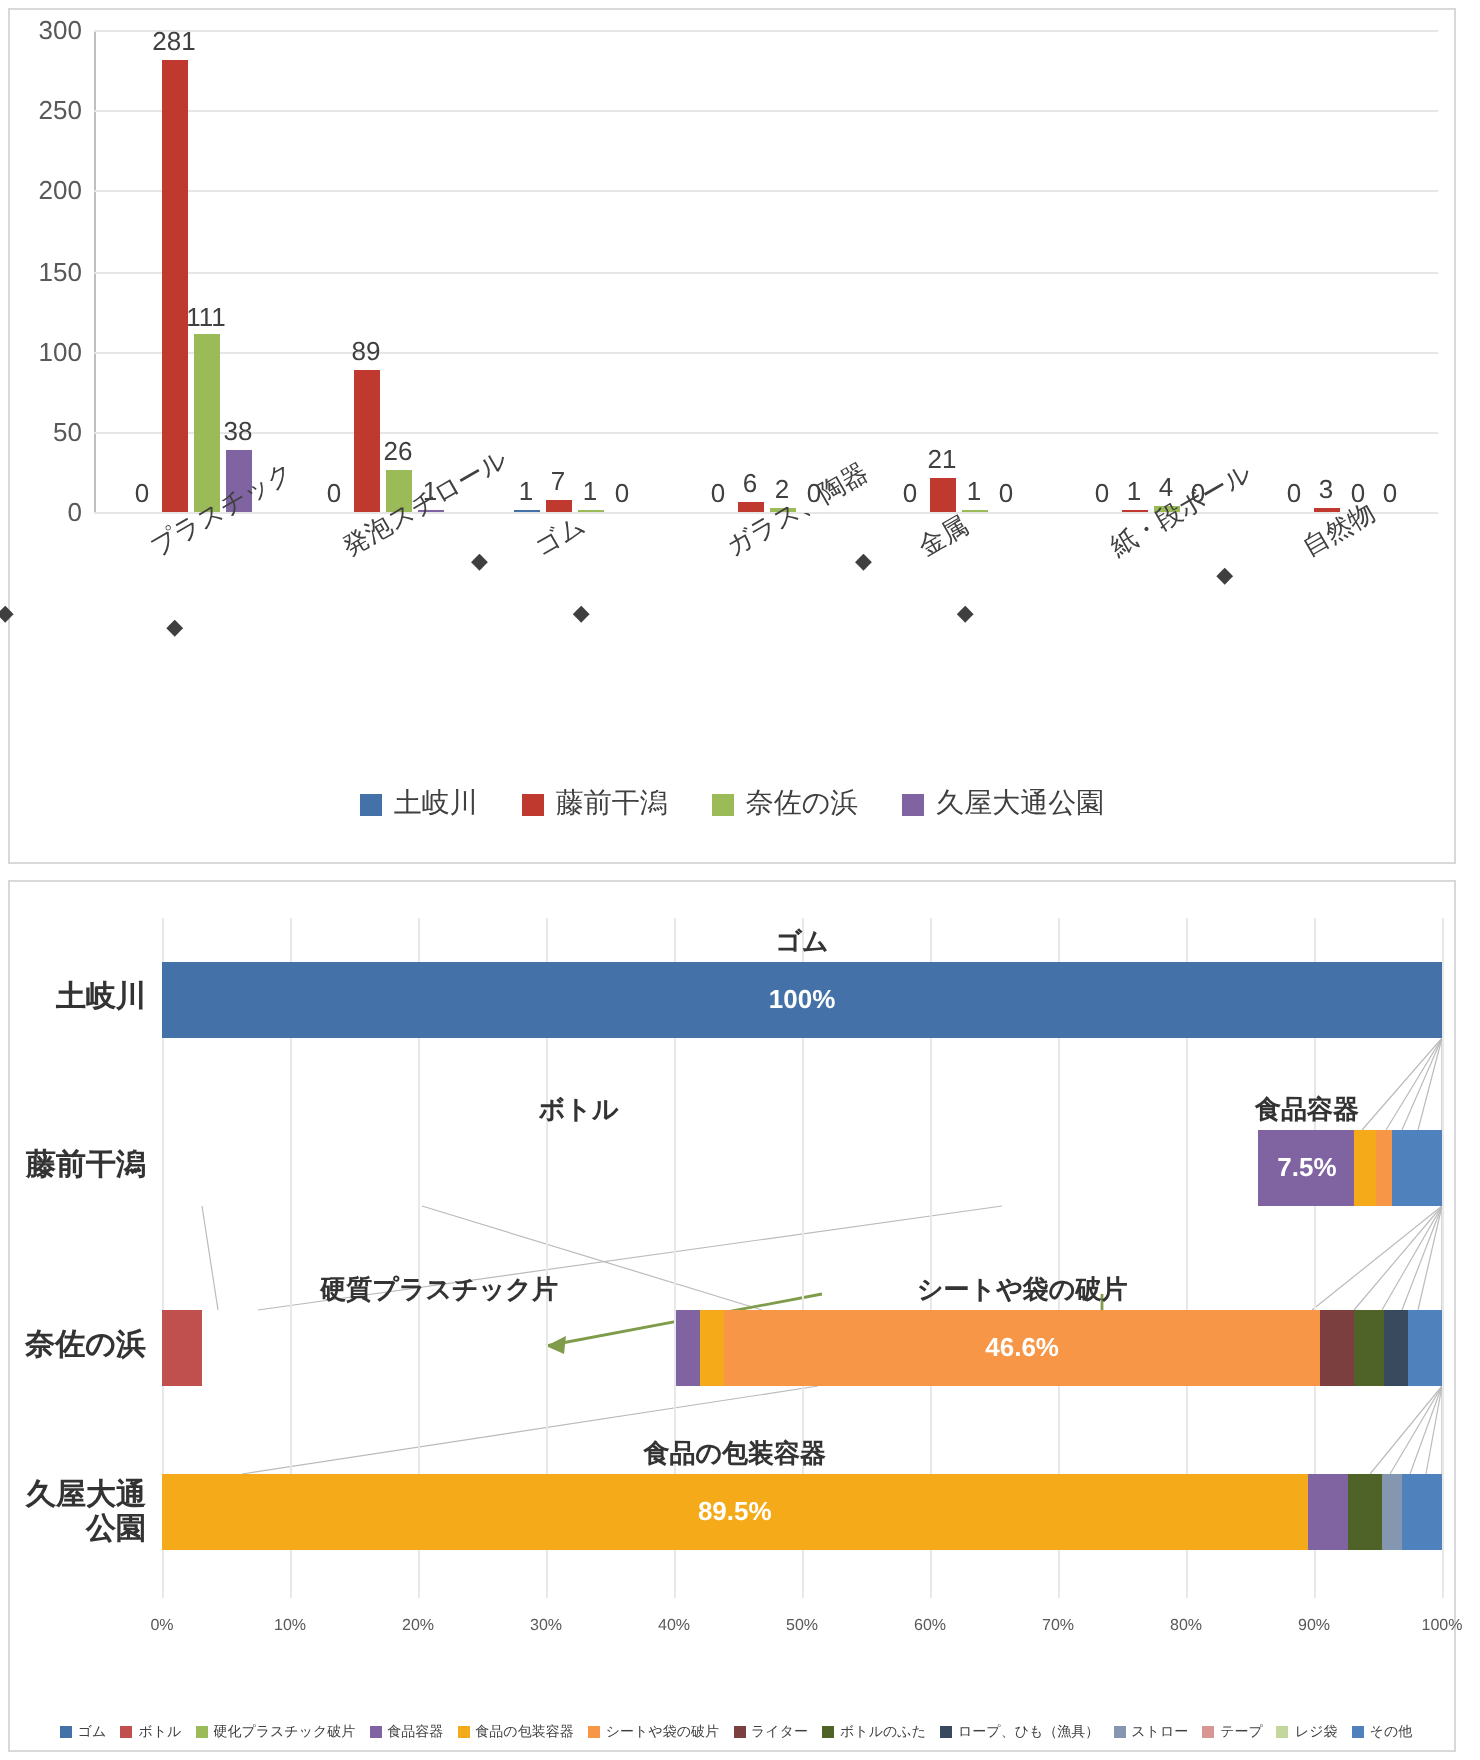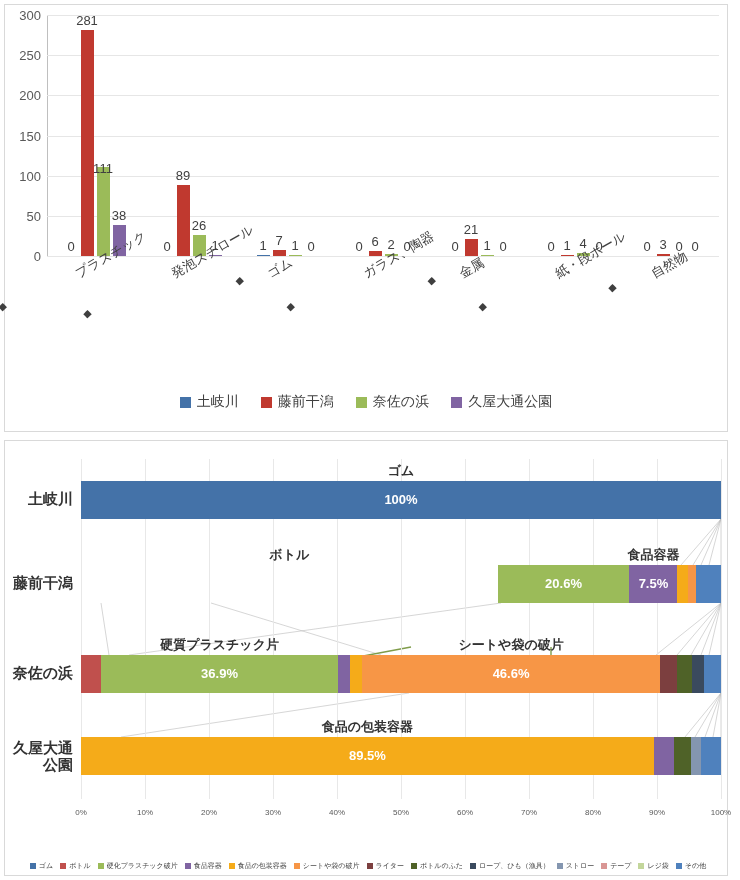--- a/index.html
+++ b/index.html
@@ -118,21 +118,21 @@
         <div class="ytick" style="top: 80.3333px;">200</div>
         <div class="gridline" style="top: 40.1667px;"></div>
         <div class="ytick" style="top: 40.1667px;">250</div>
         <div class="gridline" style="top: 0px;"></div>
         <div class="ytick" style="top: 0px;">300</div>
         <div class="group" style="left: 0px; width: 96px;">
           <div class="blabel" style="left: 24px; bottom: 2px;">0</div>
           <div class="bar" style="left: 33.5px; height: 225.737px; background: rgb(192, 57, 47);"></div>
           <div class="blabel" style="left: 40px; bottom: 227.737px;">281</div>
           <div class="bar" style="left: 49.5px; height: 89.17px; background: rgb(155, 187, 89);"></div>
-          <div class="blabel" style="left: 56px; bottom: 80px;">111</div>
+          <div class="blabel" style="left: 56px; bottom: 90px;">111</div>
           <div class="bar" style="left: 65.5px; height: 30.5267px; background: rgb(128, 100, 162);"></div>
           <div class="blabel" style="left: 72px; bottom: 32.5267px;">38</div>
         </div>
         <div class="group" style="left: 96px; width: 96px;">
           <div class="blabel" style="left: 24px; bottom: 2px;">0</div>
           <div class="bar" style="left: 33.5px; height: 71.4967px; background: rgb(192, 57, 47);"></div>
           <div class="blabel" style="left: 40px; bottom: 73.4967px;">89</div>
           <div class="bar" style="left: 49.5px; height: 20.8867px; background: rgb(155, 187, 89);"></div>
           <div class="blabel" style="left: 56px; bottom: 22.8867px;">26</div>
           <div class="bar" style="left: 65.5px; height: 0.803333px; background: rgb(128, 100, 162);"></div>
@@ -266,46 +266,40 @@
         <div class="callout" style="left: 320px; top: 3px;">ゴム</div>
         <div class="srow" style="top: 22px; height: 38px; line-height: 38px;">
           <div class="seg" style="left: 0px; width: 640px; background: rgb(68, 114, 168); line-height: 38px;">
             <span>100%</span>
           </div>
         </div>
         <div class="rowlabel" style="top: 31px;">土岐川</div>
         <div class="callout" style="left: 208.32px; top: 87px;">ボトル</div>
         <div class="callout" style="left: 572.48px; top: 87px;">食品容器</div>
         <div class="srow" style="top: 106px; height: 38px; line-height: 38px;">
-          <div class="seg" style="left: 416.64px; width: 131.84px; background: rgb(155, 187, 89); line-height: 38px;">
-            <span>20.6%</span>
-          </div>
           <div class="seg" style="left: 548.48px; width: 48px; background: rgb(128, 100, 162); line-height: 38px;">
             <span>7.5%</span>
           </div>
           <div class="seg" style="left: 596.48px; width: 10.24px; background: rgb(245, 171, 25); line-height: 38px;">
             <span></span>
           </div>
           <div class="seg" style="left: 606.72px; width: 8.32px; background: rgb(247, 150, 70); line-height: 38px;">
             <span></span>
           </div>
           <div class="seg" style="left: 615.04px; width: 24.96px; background: rgb(79, 129, 189); line-height: 38px;">
             <span></span>
           </div>
         </div>
         <div class="rowlabel" style="top: 115px;">藤前干潟</div>
         <div class="callout" style="left: 138.56px; top: 177px;">硬質プラスチック片</div>
         <div class="callout" style="left: 430.08px; top: 177px;">シートや袋の破片</div>
         <div class="srow" style="top: 196px; height: 38px; line-height: 38px;">
           <div class="seg" style="left: 0px; width: 20.48px; background: rgb(192, 80, 77); line-height: 38px;">
             <span></span>
           </div>
-          <div class="seg" style="left: 20.48px; width: 236.16px; background: rgb(155, 187, 89); line-height: 38px;">
-            <span>36.9%</span>
-          </div>
           <div class="seg" style="left: 256.64px; width: 12.8px; background: rgb(128, 100, 162); line-height: 38px;">
             <span></span>
           </div>
           <div class="seg" style="left: 269.44px; width: 11.52px; background: rgb(245, 171, 25); line-height: 38px;">
             <span></span>
           </div>
           <div class="seg" style="left: 280.96px; width: 298.24px; background: rgb(247, 150, 70); line-height: 38px;">
             <span>46.6%</span>
           </div>
           <div class="seg" style="left: 579.2px; width: 16.64px; background: rgb(124, 63, 63); line-height: 38px;">

